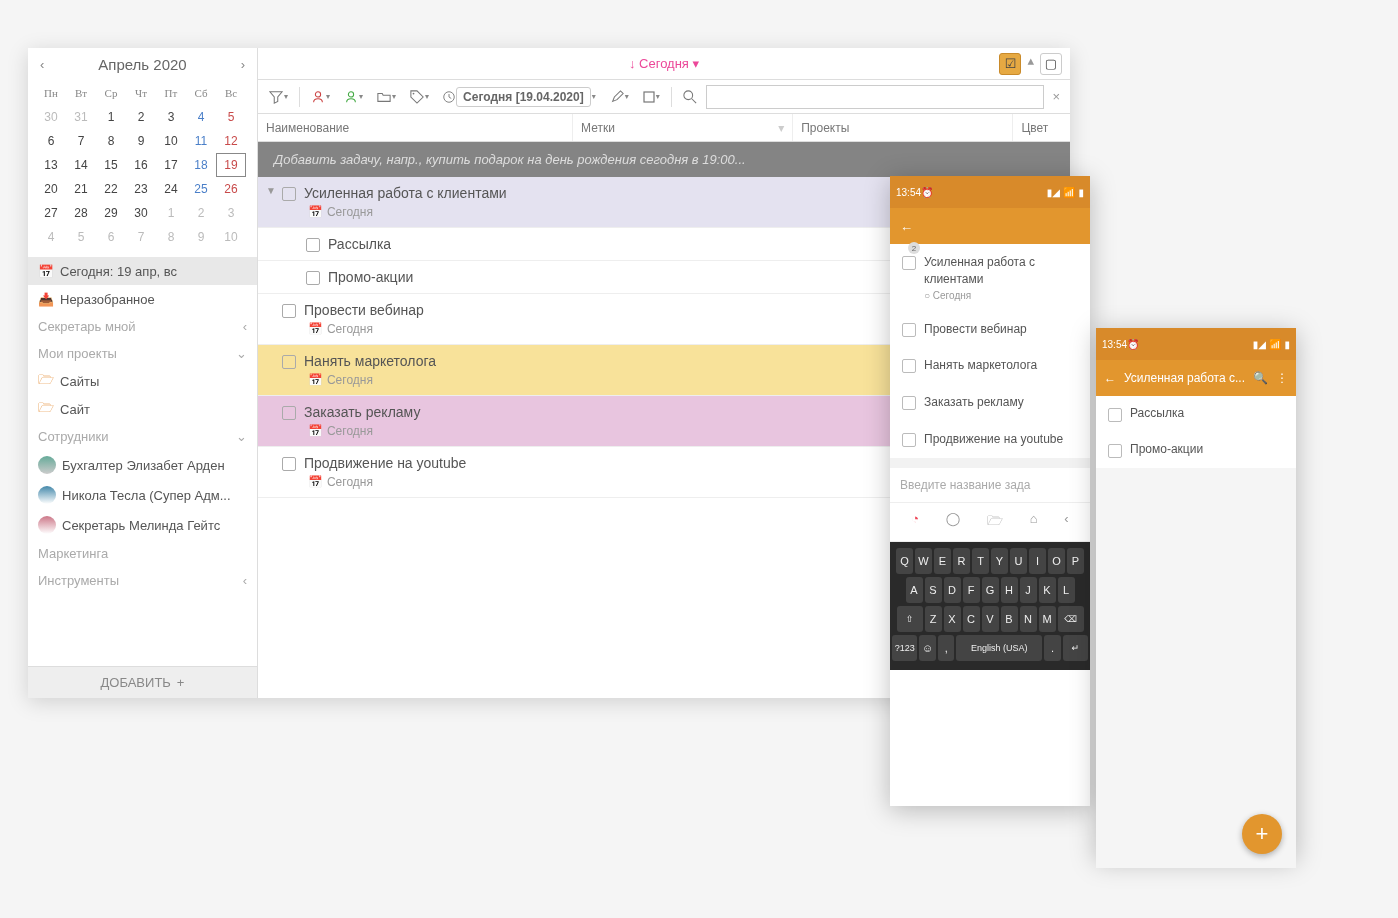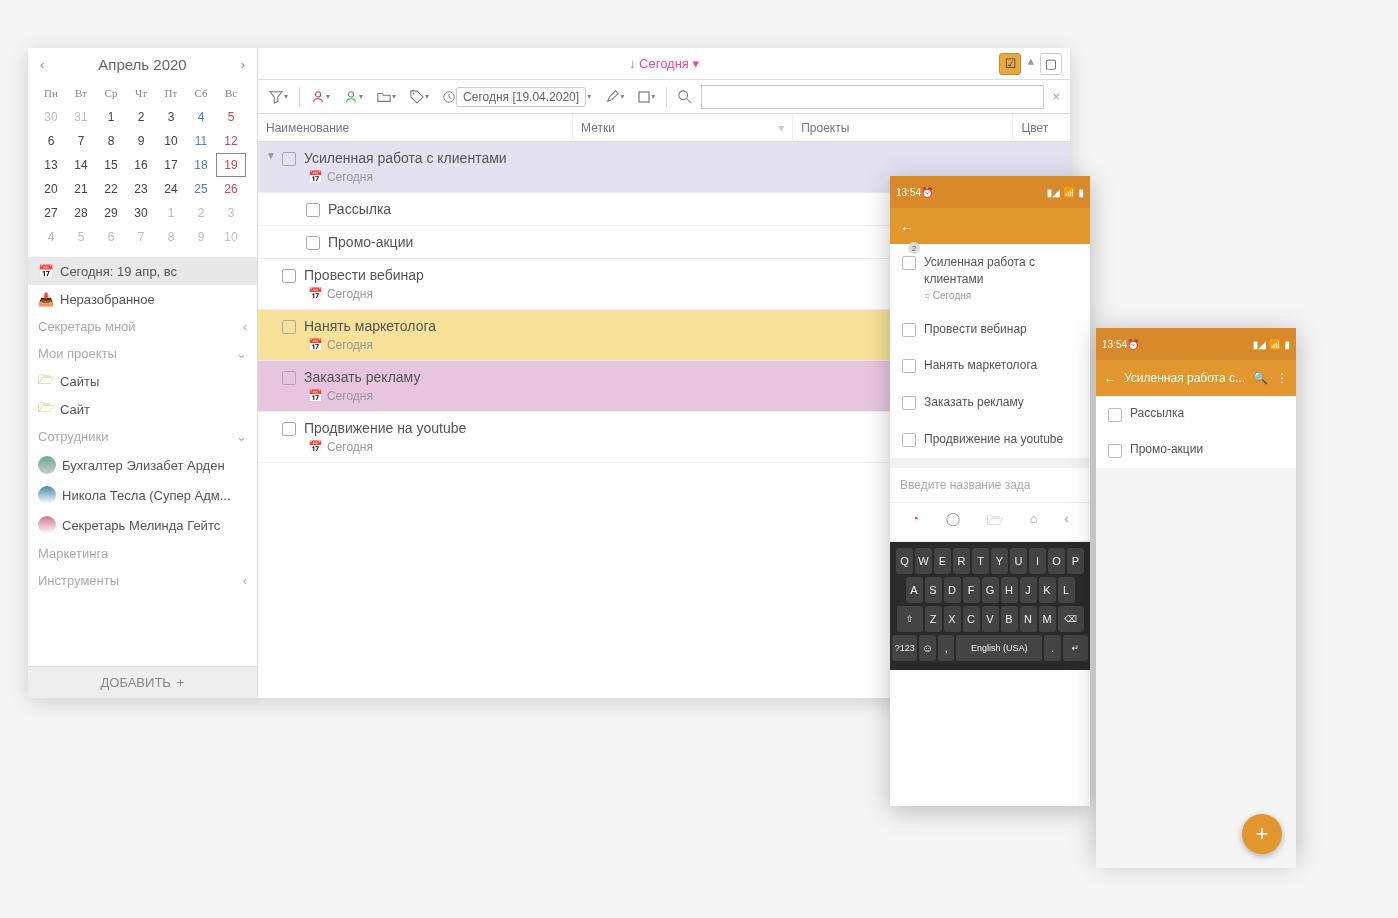--- a/index.html
+++ b/index.html
@@ -40,21 +40,21 @@
 .title-icons { position: absolute; right: 8px; display: flex; gap: 6px; }
 .ti { width: 22px; height: 22px; border: 1px solid #ccc; border-radius: 3px; display: flex; align-items: center; justify-content: center; }
 .ti.active { background: #e6a942; border-color: #c98a2a; }
 
 .toolbar { height: 34px; display: flex; align-items: center; gap: 4px; padding: 0 6px; border-bottom: 1px solid #ddd; }
 .tbtn { padding: 3px 5px; color: #666; cursor: pointer; display: flex; align-items: center; gap: 1px; border-radius: 3px; }
 .tbtn .dd { font-size: 8px; color: #888; }
 .tsep { width: 1px; height: 20px; background: #ddd; margin: 0 2px; }
 .search-box { flex: 1; height: 24px; border: 1px solid #ccc; padding: 0 6px; }
 .close-x { color: #999; padding: 0 4px; cursor: pointer; }
-.date-pill { border: 1px solid #ccc; border-radius: 3px; padding: 2px 6px; font-size: 12px; color: #666; }
+.date-pill { border: 1px solid #ccc; border-radius: 3px; padding: 2px 6px; font-size: 12px; color: #666; font-weight: bold; }
 
 .columns { display: flex; height: 28px; border-bottom: 1px solid #ddd; color: #777; font-size: 12px; }
 .col { padding: 6px 8px; border-right: 1px solid #eee; display: flex; align-items: center; gap: 4px; }
 .col1 { flex: 2.2; } .col2 { flex: 1.5; } .col3 { flex: 1.5; } .col4 { flex: 0.3; border-right: none; }
 
 .add-task { background: #848484; color: #ddd; padding: 10px 16px; font-style: italic; font-size: 13px; cursor: text; }
 
 .task-list { flex: 1; overflow: auto; background: #fff; }
 .task { padding: 8px 10px 8px 24px; border-bottom: 1px solid #eee; }
 .task.sub { padding-left: 48px; }
@@ -312,20 +312,21 @@
           <span>Метки</span>
           <span style="color:#ccc;margin-left:auto;">▾</span>
         </div>
       <div class="col col3">
           <span>Проекты</span>
         </div>
       <div class="col col4">
           <span>Цвет</span>
         </div>
     </div>
+    <div class="add-task">Добавить задачу, напр., купить подарок на день рождения сегодня в 19:00...</div>
     <div class="task-list">
       <div class="taskwrap">
         <div class="task purple">
           <span class="expand">▼</span>
           <div class="row1">
               <span class="cb"></span>
               <span class="name">Усиленная работа с клиентами</span>
             </div>
           <div class="date">
               <span>📅</span>

